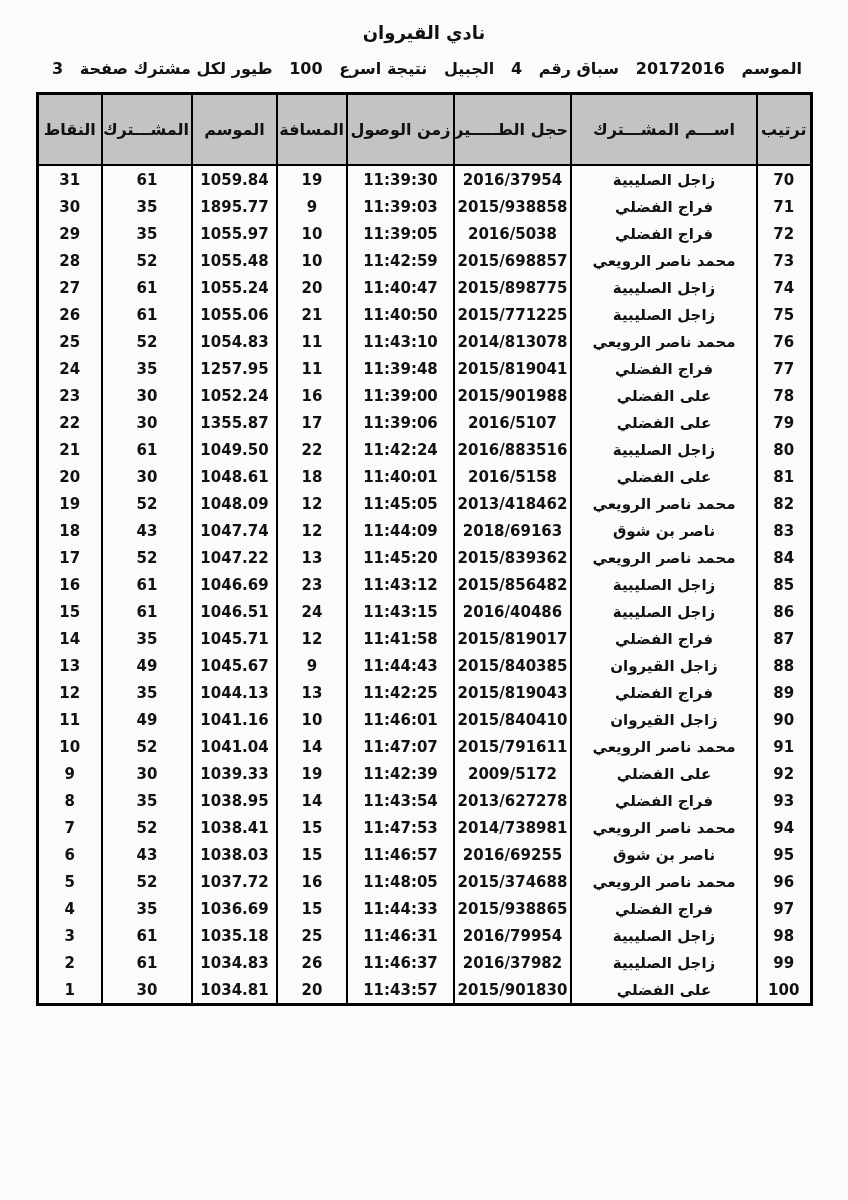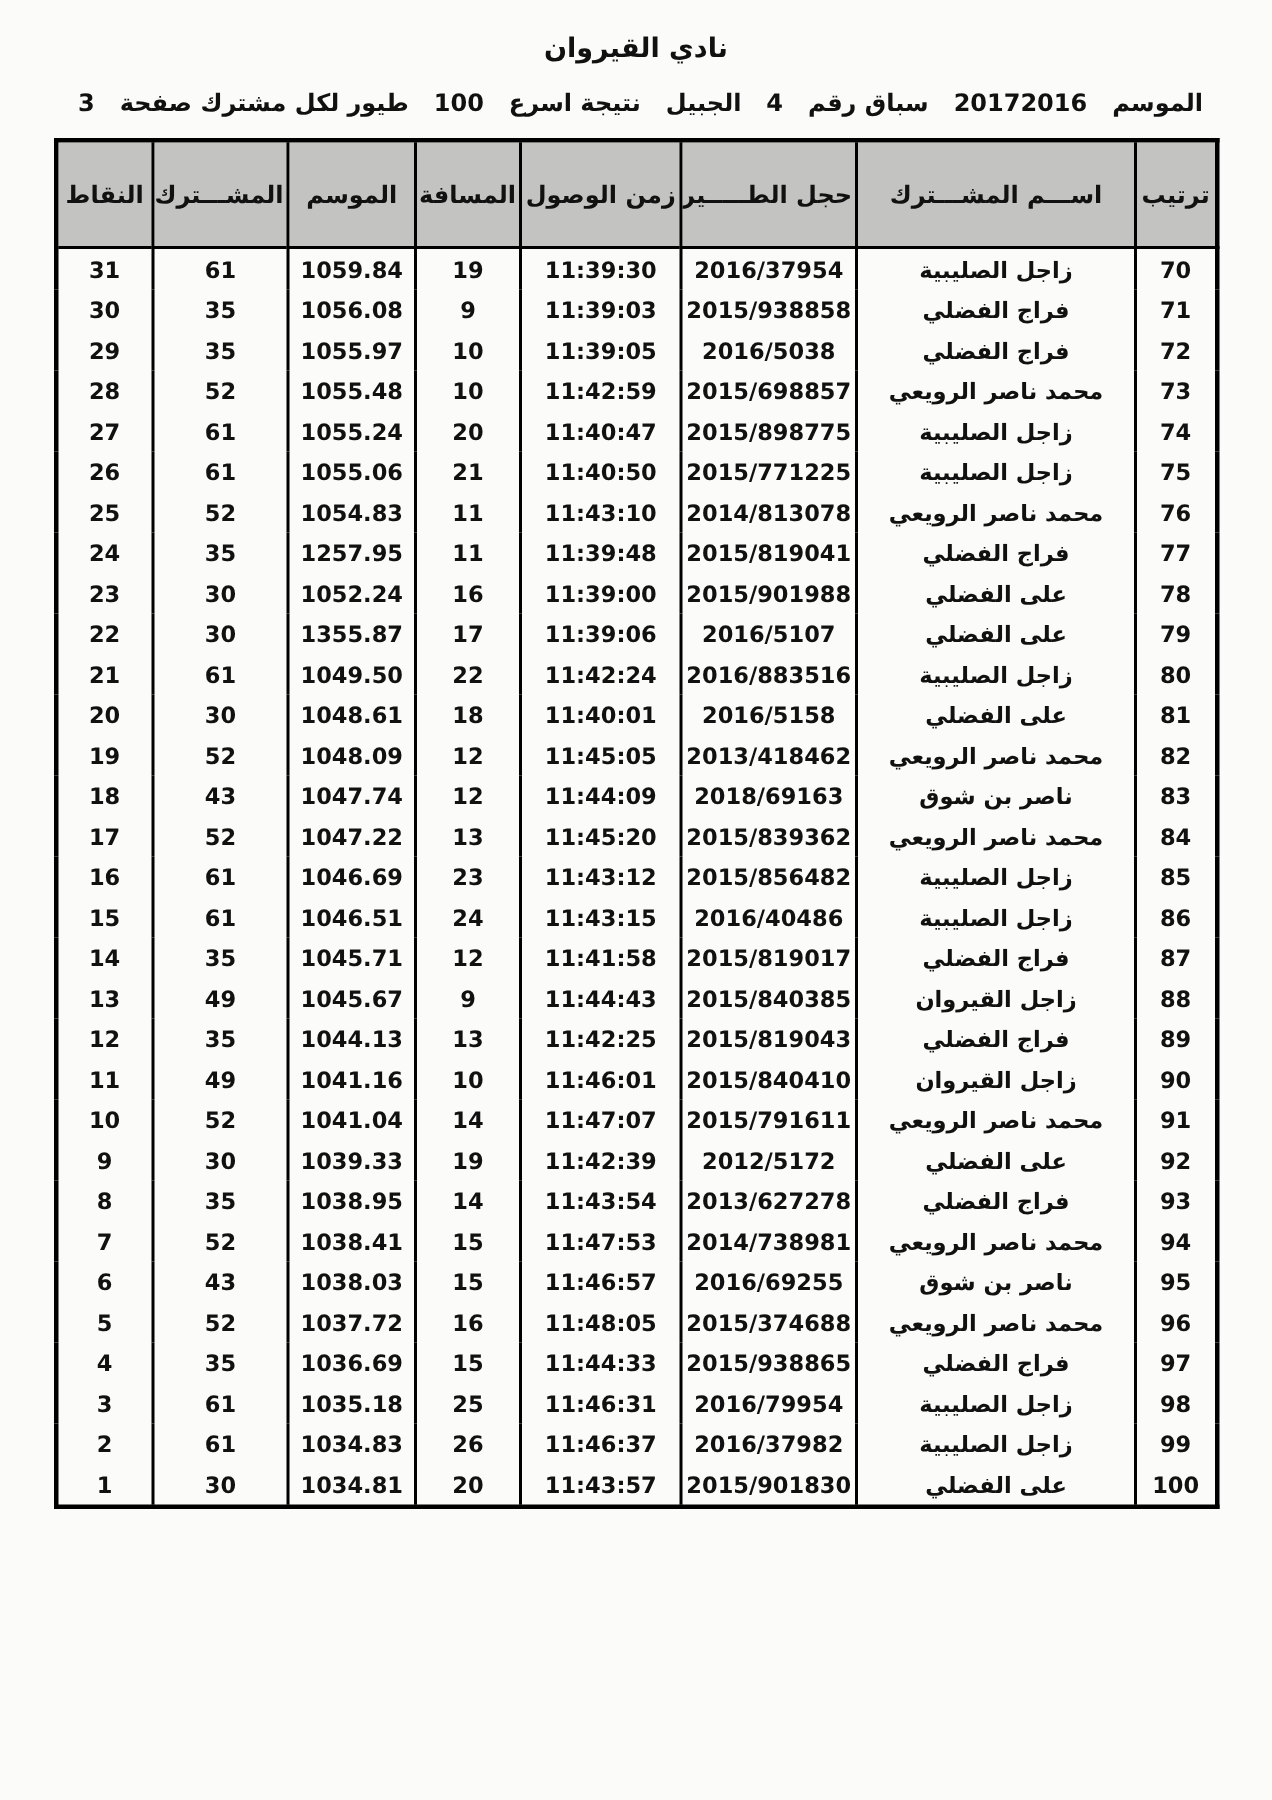--- a/index.html
+++ b/index.html
@@ -127,21 +127,21 @@
       <td>61</td>
       <td>31</td>
     </tr>
 
     <tr>
       <td>71</td>
       <td>فراج الفضلي</td>
       <td>2015/938858</td>
       <td>11:39:03</td>
       <td>9</td>
-      <td>1056.08</td>
+      <td>1895.77</td>
       <td>35</td>
       <td>30</td>
     </tr>
 
     <tr>
       <td>72</td>
       <td>فراج الفضلي</td>
       <td>2016/5038</td>
       <td>11:39:05</td>
       <td>10</td>
@@ -355,21 +355,21 @@
       <td>11:47:07</td>
       <td>14</td>
       <td>1041.04</td>
       <td>52</td>
       <td>10</td>
     </tr>
 
     <tr>
       <td>92</td>
       <td>على الفضلي</td>
-      <td>2012/5172</td>
+      <td>2009/5172</td>
       <td>11:42:39</td>
       <td>19</td>
       <td>1039.33</td>
       <td>30</td>
       <td>9</td>
     </tr>
 
     <tr>
       <td>93</td>
       <td>فراج الفضلي</td>

